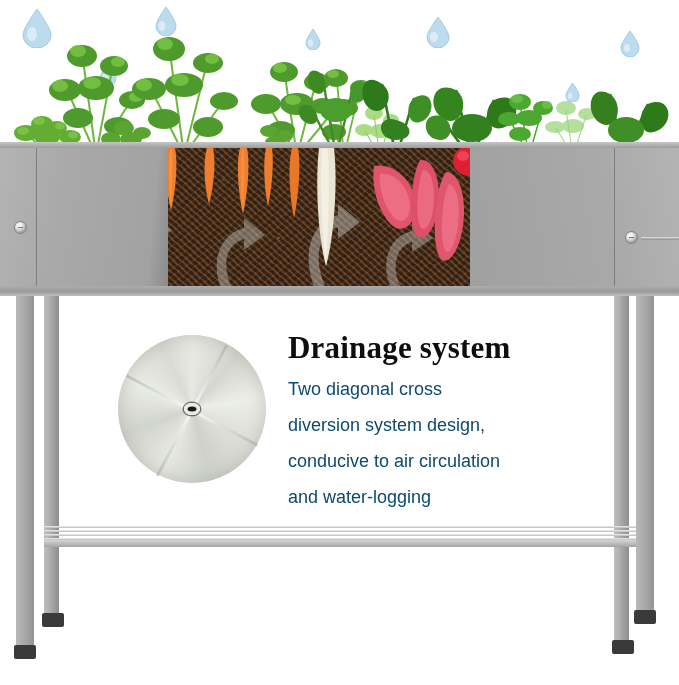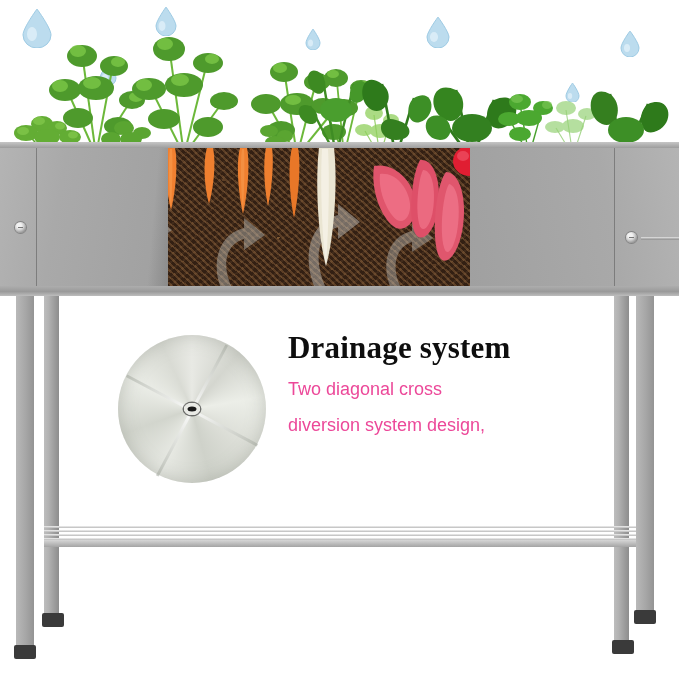--- a/index.html
+++ b/index.html
@@ -111,21 +111,21 @@
   
   .headline{
     position:absolute;left:288px;top:330px;
     font-family:"Liberation Serif", serif;
     font-weight:bold;font-size:31px;color:#0e0e0e;letter-spacing:.2px;
     white-space:nowrap;
   }
   .body-line{
     position:absolute;left:288px;
     font-family:"Liberation Sans", sans-serif;
-    font-size:18px;color:#ec4899;white-space:nowrap;
+    font-size:18px;color:#0c4a6e;white-space:nowrap;
   }
 
   
   .funnel{
     position:absolute;left:118px;top:335px;width:148px;height:148px;border-radius:50%;
     background:
       conic-gradient(from 0deg,
         #e8e9e4 0deg, #d4d6cf 40deg, #eceee8 80deg, #dcded7 125deg,
         #cfd2ca 165deg, #e6e8e2 205deg, #d2d5cd 250deg, #eaece6 295deg,
         #d9dbd4 335deg, #e8e9e4 360deg);
@@ -590,14 +590,16 @@
     <div class="funnel-vane" style="transform:rotate(28deg);"></div>
     <div class="funnel-vane" style="transform:rotate(118deg);"></div>
     <div class="funnel-vane" style="transform:rotate(208deg);"></div>
     <div class="funnel-vane" style="transform:rotate(298deg);"></div>
     <div class="funnel-hole"></div>
   </div>
 
   <div class="headline">Drainage system</div>
   <div class="body-line" style="top:379px;">Two diagonal cross</div>
   <div class="body-line" style="top:415px;">diversion system design,</div>
+  <div class="body-line" style="top:451px;">conducive to air circulation</div>
+  <div class="body-line" style="top:487px;">and water-logging</div>
 
 </div>
 
 </body></html>

